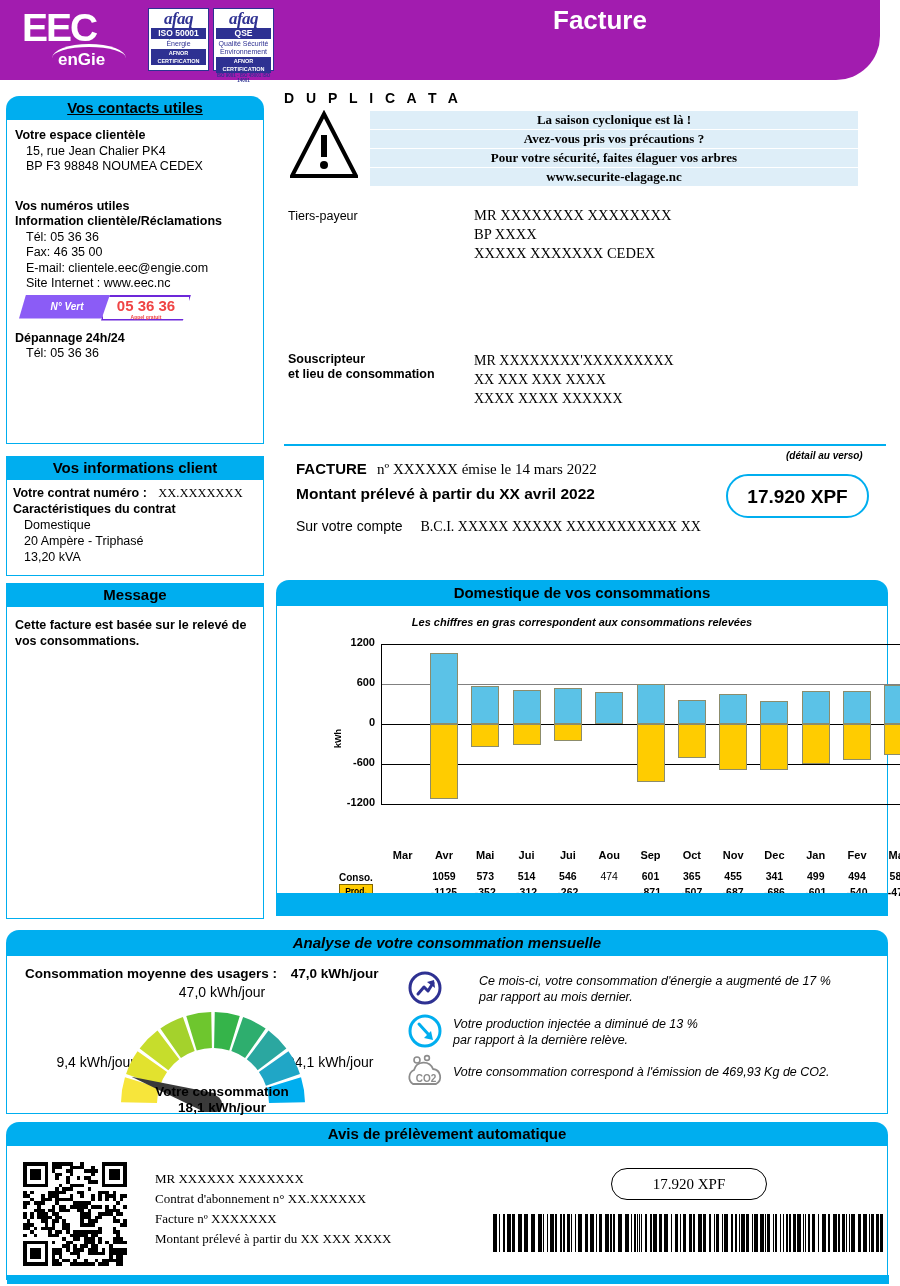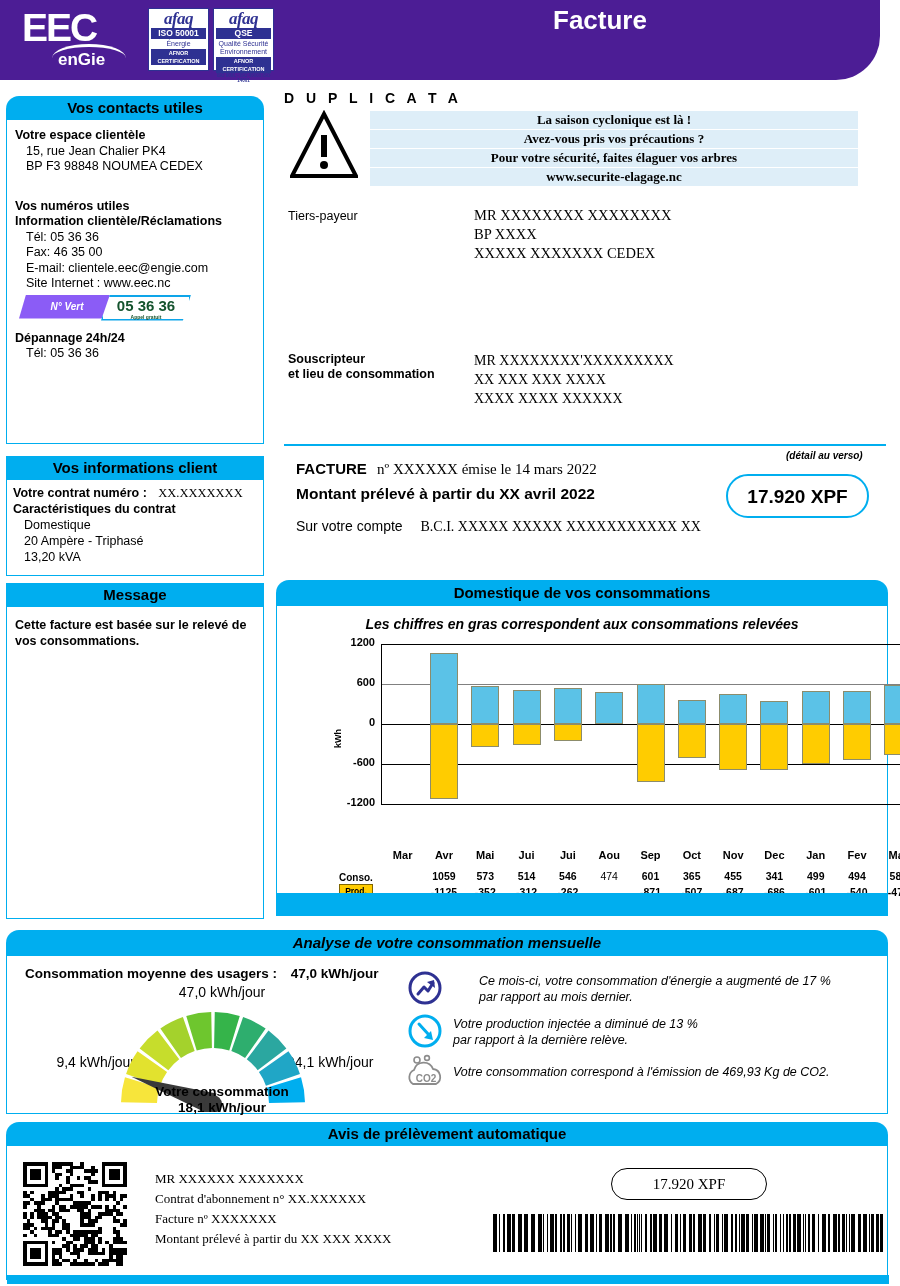--- a/index.html
+++ b/index.html
@@ -9,21 +9,21 @@
     background:#ffffff;
     font-family:"Liberation Sans", sans-serif;
     position:relative;
     overflow:hidden;
   }
   .page { position:relative; width:900px; height:1286px; }
 
   
   .header {
     position:absolute; left:0; top:0; width:880px; height:80px;
-    background:#4c1d95;
+    background:#a21caf;
     border-bottom-right-radius:44px;
   }
   .logo-eec {
     position:absolute; left:22px; top:8px; width:115px; height:62px;
     color:#fff;
   }
   .logo-eec .eec-txt {
     font-size:39px; font-weight:bold; letter-spacing:-2px; line-height:40px;
     font-family:"Liberation Sans", sans-serif;
   }
@@ -57,43 +57,43 @@
   .hdr-title .l2 { font-size:26px; font-weight:bold; line-height:34px; }
 
   
   .panel { position:absolute; }
   .panel-hdr {
     background:#00aeef; color:#000; font-weight:bold; text-align:center;
     font-size:15px; line-height:22px;
   }
 
   #contacts-panel { left:6px; top:96px; width:258px; height:348px; }
-  #contacts-panel .panel-hdr { height:24px; line-height:24px; border-top-left-radius:13px; border-top-right-radius:13px;}
+  #contacts-panel .panel-hdr { height:24px; line-height:24px; border-top-left-radius:13px; border-top-right-radius:13px;text-decoration:underline;}
   #contacts-panel .body {
     height:324px; background:#fff; border:1px solid #00aeef; border-top:none;
     padding:8px 0 0 8px; font-size:12.5px; line-height:15.5px;
   }
   .b { font-weight:bold; }
   .ind { padding-left:11px; }
   .spacer10 { height:10px; }
   .spacer22 { height:24px; }
 
   
   .nvert { position:relative; width:172px; height:26px; margin:3px 0 0 4px; }
   .nvert .left {
     position:absolute; left:0; top:0; width:96px; height:24px; background:#8b5cf6;
     clip-path: polygon(7px 0, 100% 0, 92% 100%, 0 100%);
     color:#fff; font-weight:bold; font-size:10px; text-align:center; line-height:24px;
     font-style:italic;
   }
   .nvert .right {
     position:absolute; left:82px; top:0; width:90px; height:26px;
-    border:2px solid #0ea5e9; background:#fff;
+    border:2px solid #6d28d9; background:#fff;
     clip-path: polygon(9px 0, 100% 0, 91% 100%, 0 100%);
-    color:#14532d; font-weight:bold; font-size:15px; text-align:center; line-height:17px;
+    color:#ef4444; font-weight:bold; font-size:15px; text-align:center; line-height:17px;
   }
   .nvert .right .small { display:block; font-size:5px; line-height:6px; font-weight:bold; }
 
   #infos-panel { left:6px; top:456px; width:258px; height:120px; }
   #infos-panel .panel-hdr { height:24px; line-height:24px; }
   #infos-panel .body {
     height:96px; background:#fff; border:1px solid #00aeef; border-top:none;
     padding:5px 0 0 6px; font-size:12.5px; line-height:16px;
   }
 
@@ -139,21 +139,21 @@
 
   
   #chart-panel { position:absolute; left:276px; top:580px; width:612px; height:336px; }
   #chart-panel .panel-hdr { height:26px; line-height:26px; font-size:15px; border-top-left-radius:13px; border-top-right-radius:13px; }
   #chart-panel .body {
     height:310px; background:#fff; border:1px solid #00aeef; border-top:none;
     position:relative;
   }
   #chart-note {
     position:absolute; left:0; top:10px; width:100%; text-align:center;
-    font-size:14px; font-style:italic; font-weight:bold;
+    font-size:11px; font-style:italic; font-weight:bold;
   }
   #plot { position:absolute; left:42px; top:38px; width:560px; height:160px; }
   .ylabel {
     position:absolute; left:14px; top:104px; font-size:9px; font-weight:bold;
     transform:rotate(-90deg); transform-origin:left top; white-space:nowrap;
   }
   .ytick { position:absolute; font-size:11px; font-weight:bold; text-align:right; width:40px; }
   .grid-line { position:absolute; left:62px; width:538px; height:1px; background:#000; }
   .grid-line.mid { background:#808080; }
   .axis-v { position:absolute; left:62px; width:1px; background:#000; }

